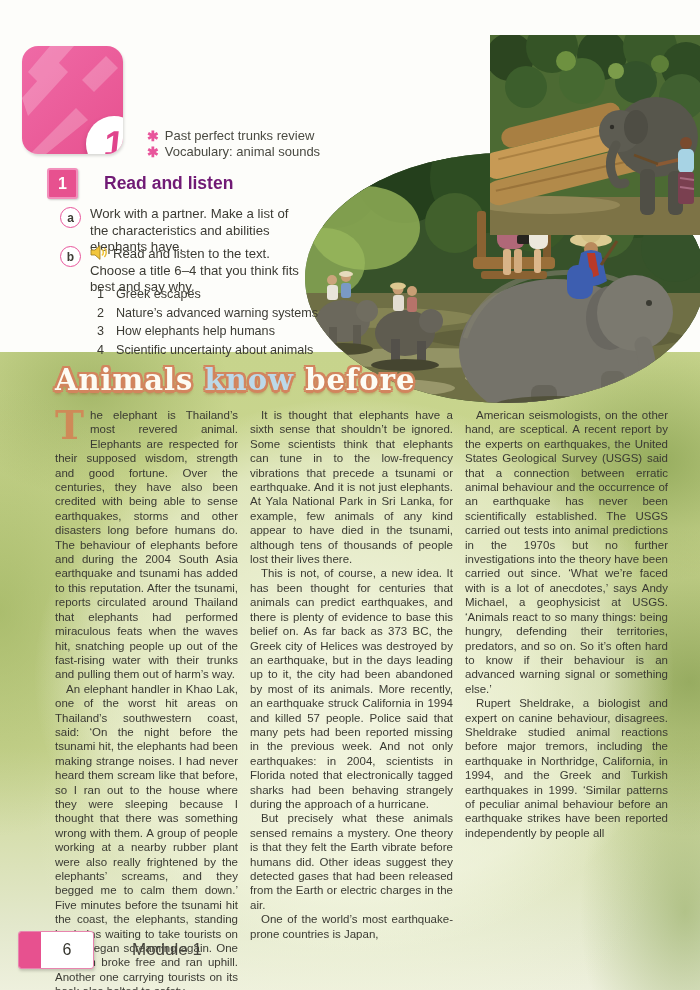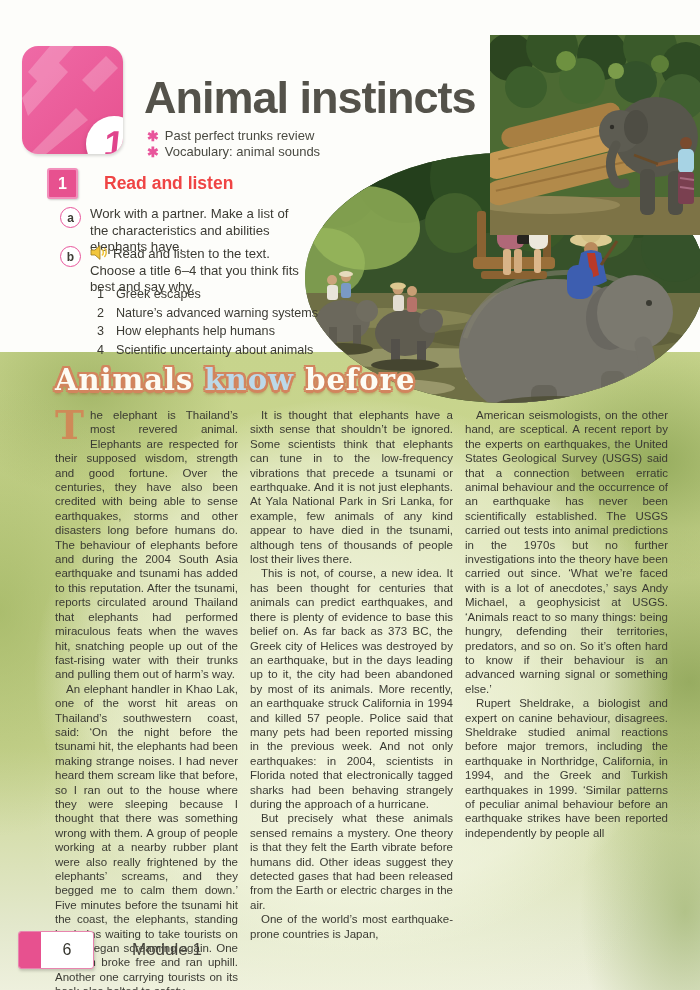--- a/index.html
+++ b/index.html
@@ -27,21 +27,21 @@
     background:#fff;box-shadow:0 3px 5px rgba(120,30,80,.35);display:flex;align-items:center;justify-content:center;}
   .unit-circle span{font-size:36px;font-weight:bold;color:#e0448c;transform:skewX(-6deg);}
   .page-title{position:absolute;left:144px;top:72px;font-size:45px;font-weight:bold;color:#54524a;letter-spacing:-1px;}
   .feature-list{position:absolute;left:147px;top:128px;font-size:13px;color:#4a4a42;line-height:16px;}
   .feature-list .row{display:flex;align-items:center;gap:6px;}
   .star{color:#e8559b;font-size:14px;font-weight:bold;}
 
   .ex-head{position:absolute;left:47px;top:168px;display:flex;align-items:center;}
   .ex-num{width:27px;height:27px;background:#e7518f;border:2px solid #f290bc;border-radius:3px;
     color:#fff;font-weight:bold;font-size:16px;display:flex;align-items:center;justify-content:center;box-shadow:1px 1px 2px rgba(0,0,0,.2);}
-  .ex-title{margin-left:26px;font-size:17.5px;font-weight:bold;color:#ef4444;}
+  .ex-title{margin-left:26px;font-size:17.5px;font-weight:bold;color:#701a75;}
 
   .item{position:absolute;display:flex;}
   .item-a{left:60px;top:206px;}
   .item-b{left:60px;top:245px;}
   .item-circle{flex:0 0 auto;width:19px;height:19px;border-radius:50%;border:1.6px solid #e8559b;background:#fff;
     display:flex;align-items:center;justify-content:center;font-size:12px;font-weight:bold;color:#3f3e36;margin-top:1px;}
   .item-text{margin-left:9px;width:218px;font-size:13.2px;line-height:16.5px;color:#3c3b34;}
   .audio-icon{display:inline-block;vertical-align:-2px;margin-right:5px;}
   .choices{position:absolute;left:97px;top:287px;font-size:12.6px;color:#3c3b34;}
   .choice{display:flex;margin-bottom:4.6px;}
@@ -226,21 +226,20 @@
         <polygon points="8,108 54,62 66,74 24,108"></polygon>
         <polygon points="28,0 52,0 18,38 6,26"></polygon>
         <polygon points="60,34 84,10 96,22 72,46"></polygon>
       </g>
     </svg>
     <div class="unit-circle">
       <span>1</span>
     </div>
   </div>
 
-  <div class="page-title">Animal instincts</div>
   <div class="feature-list">
     <div class="row">
       <span class="star">✱</span>
       <span>Past perfect trunks review</span>
     </div>
     <div class="row">
       <span class="star">✱</span>
       <span>Vocabulary: animal sounds</span>
     </div>
   </div>

